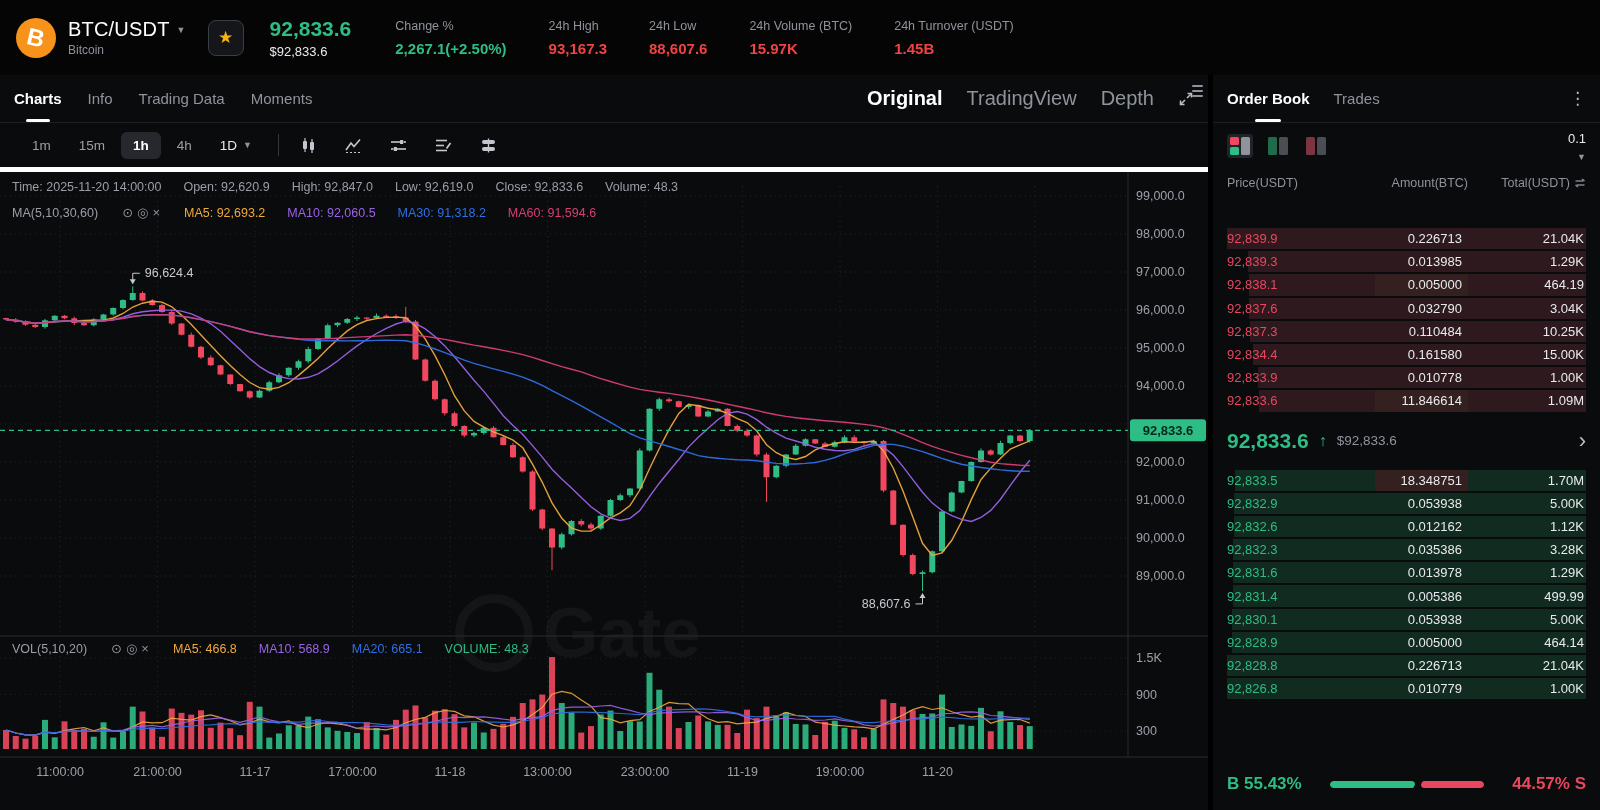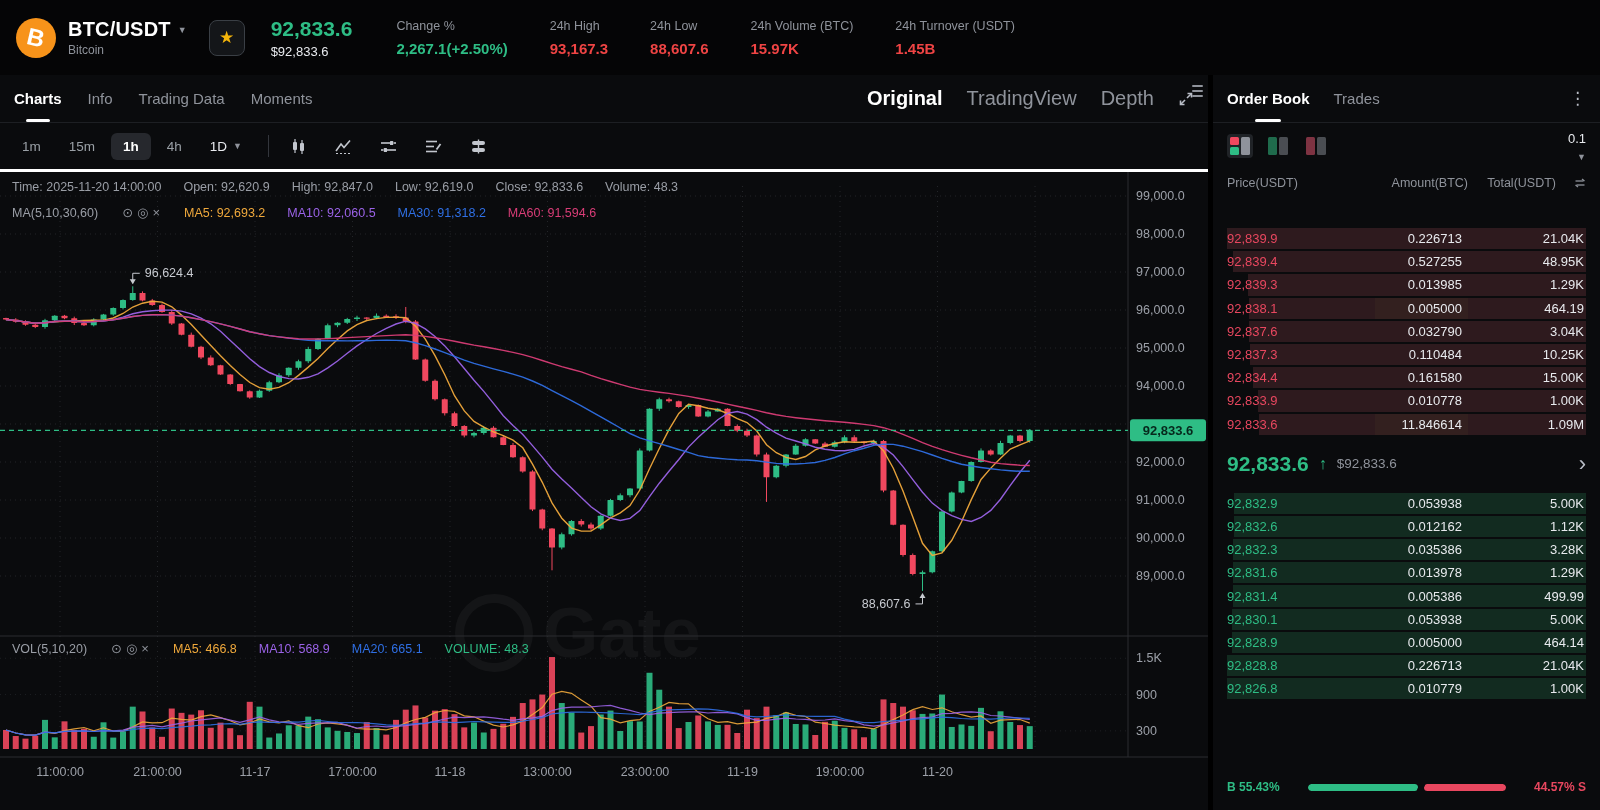--- a/index.html
+++ b/index.html
@@ -7,21 +7,21 @@
     font-family:"Liberation Sans","DejaVu Sans",sans-serif; color:#e8eaee;
     font-variant-numeric: tabular-nums; }
   .app { width:1600px; height:810px; display:flex; flex-direction:column; background:#000; }
 
   
   header { height:75px; display:flex; align-items:center; padding:0 16px; background:#050506; flex:none; }
   .logo { width:40px; height:40px; border-radius:50%; background:#f7931a; display:flex; align-items:center; justify-content:center; flex:none; }
   .logo span { color:#fff; font-weight:bold; font-size:24px; transform:rotate(13deg); display:block; }
   .pairblock { margin-left:12px; }
   .pairline { display:flex; align-items:center; gap:7px; }
-  .pair { font-size:20px; font-weight:bold; color:#fff; letter-spacing:.2px; }
+  .pair { font-size:20px; font-weight:normal; color:#fff; letter-spacing:.2px; }
   .caret { font-size:9px; color:#8f939b; }
   .pairname { font-size:12px; color:#8f939b; margin-top:2px; }
   .starbtn { width:36px; height:36px; border:1px solid #3a3f45; border-radius:8px; background:#141619;
     display:flex; align-items:center; justify-content:center; margin-left:22px; cursor:pointer; }
   .star { color:#f5b50a; font-size:17px; }
   .priceblock { margin-left:26px; }
   .bigprice { color:#2ebd85; font-size:21px; font-weight:bold; }
   .usdprice { color:#e8eaee; font-size:13px; margin-top:3px; }
   .stats { display:flex; margin-left:44px; gap:42px; }
   .stat .lbl { color:#8f939b; font-size:12.5px; }
@@ -35,21 +35,21 @@
   .ctab { margin-right:26px; font-size:15px; color:#8f939b; cursor:pointer; position:relative; height:100%; display:flex; align-items:center; }
   .ctab.active { color:#fff; font-weight:bold; }
   .ctab.active::after { content:""; position:absolute; bottom:0; left:50%; transform:translateX(-50%); width:24px; height:3px; background:#fff; border-radius:2px; }
   .tabbar .right { margin-left:auto; display:flex; align-items:center; gap:24px; }
   .vtab { font-size:20px; color:#8f939b; cursor:pointer; }
   .vtab.active { color:#fff; font-weight:bold; }
   .iconbtn { color:#b9bdc6; cursor:pointer; display:flex; align-items:center; }
   .hamb { position:absolute; right:-2px; top:10px; width:18px; display:flex; flex-direction:column; gap:3px; cursor:pointer; }
   .hamb i { display:block; height:2px; width:11px; background:#8f939b; border-radius:1px; }
 
-  .toolbar { height:49px; display:flex; align-items:center; padding:0 10px; border-bottom:3px solid #ffffff; }
+  .toolbar { height:49px; display:flex; align-items:center; padding:0 20px; border-bottom:5px solid #ffffff; }
   .tf { font-size:13.5px; color:#9aa0a6; padding:6px 12px; border-radius:6px; cursor:pointer; display:flex; align-items:center; gap:6px; }
   .tf.active { background:#26282d; color:#fff; font-weight:bold; }
   .tdivider { width:1px; height:22px; background:#33363c; margin:0 14px; }
   .tools { display:flex; gap:26px; align-items:center; margin-left:6px; }
   .tool { cursor:pointer; display:flex; }
 
   .chart-region { position:relative; flex:1; }
   .overlay { position:absolute; left:12px; display:flex; gap:22px; font-size:12.5px; color:#9a9ea6; align-items:center; z-index:3; white-space:nowrap; }
   .ov-item b { font-weight:normal; }
   .mini-ico { color:#8f939b; font-size:13px; cursor:pointer; margin:0 2px; }
@@ -66,39 +66,39 @@
   .ob-dots { margin-left:auto; color:#b9bdc6; font-size:17px; cursor:pointer; }
   .ob-controls { height:46px; display:flex; align-items:center; gap:12px; }
   .obmode { width:26px; height:24px; border-radius:4px; display:flex; gap:2px; padding:3px; cursor:pointer; align-items:stretch; }
   .obmode.sel { background:#202327; }
   .obmode .col { flex:1; display:flex; flex-direction:column; gap:2px; }
   .obmode .sq { flex:1; border-radius:1.5px; }
   .tick-sel { margin-left:auto; display:flex; align-items:flex-end; gap:6px; font-size:13px; color:#e8eaee; cursor:pointer;flex-direction:column; }
   .ob-cols { height:28px; display:flex; align-items:center; font-size:12.5px; color:#8f939b; }
   .c-price { width:110px; }
   .c-amt { flex:1; text-align:right; }
-  .c-total { width:118px; text-align:right; display:flex; justify-content:flex-end; align-items:center; gap:18px; }
+  .c-total { width:118px; text-align:right; display:flex; justify-content:flex-end; align-items:center; gap:4px; }
   .ob-list { display:flex; flex-direction:column; }
   .ob-list.asks { padding-top:30px; }
   .ob-row { height:23.2px; display:flex; align-items:center; font-size:13px; position:relative; cursor:pointer; }
   .ob-row .p { width:110px; z-index:2; }
   .ob-row .a { flex:1; text-align:right; color:#e8eaee; z-index:2; padding-right:6px; }
   .ob-row .t { width:118px; text-align:right; color:#e8eaee; position:relative; z-index:2; padding-right:2px; }
   .ob-row .bar { position:absolute; right:0; top:1px; bottom:1px; z-index:0; }
   .ob-row .hl { position:absolute; right:118px; left:148px; top:1px; bottom:1px; background:#33201f; z-index:1; }
   .ask .p { color:#e8475f; }
   .bid .p { color:#2ebd85; }
   .ask .bar { background:#2e1a1e; }
   .bid .bar { background:#122b20; }
   .ob-mid { height:56px; display:flex; align-items:center; gap:10px; }
   .midprice { color:#2ebd85; font-size:21px; font-weight:bold; }
   .midarrow { color:#2ebd85; font-size:16px; font-weight:bold; }
   .midusd { color:#8f939b; font-size:13.5px; }
   .midchev { margin-left:auto; color:#b9bdc6; font-size:22px; line-height:1; cursor:pointer; }
-  .ob-ratio { margin-top:auto; padding-bottom:16px; display:flex; align-items:center; gap:28px; font-size:12px; font-weight:600; }
+  .ob-ratio { margin-top:auto; padding-bottom:16px; display:flex; align-items:center; gap:28px; font-size:17px; font-weight:600; }
   .ratio-b { color:#2ebd85; white-space:nowrap; }
   .ratio-s { color:#e8475f; white-space:nowrap; }
   .ratio-bar { flex:1; height:7px; border-radius:4px; overflow:hidden; display:flex; }
   .ratio-bar .g { background:#2ebd85; border-radius:4px; }
   .ratio-bar .gap { width:6px; background:#0a0b0d; transform:skewX(-22deg); flex:none; }
   .ratio-bar .r { flex:1; background:#e8475f; border-radius:4px; }
   svg text { font-family:"Liberation Sans","DejaVu Sans",sans-serif; }
 </style>
 </head>
 <body>
@@ -708,26 +708,20 @@
         </span>
       </div>
       <div class="ob-list asks" id="asks">
           <div class="ob-row ask">
             <div class="bar" style="width: 100%;"></div>
             <span class="p">92,839.9</span>
             <span class="a">0.226713</span>
             <span class="t">21.04K</span>
           </div>
           <div class="ob-row ask">
-            <div class="bar" style="width: 98.2%;"></div>
-            <span class="p">92,839.4</span>
-            <span class="a">0.527255</span>
-            <span class="t">48.95K</span>
-          </div>
-          <div class="ob-row ask">
             <div class="bar" style="width: 94.1%;"></div>
             <span class="p">92,839.3</span>
             <span class="a">0.013985</span>
             <span class="t">1.29K</span>
           </div>
           <div class="ob-row ask">
             <div class="bar" style="width: 94%;"></div>
             <div class="hl"></div>
             <span class="p">92,838.1</span>
             <span class="a">0.005000</span>
@@ -766,20 +760,27 @@
           </div>
         </div>
       <div class="ob-mid">
         <span class="midprice">92,833.6</span>
         <span class="midarrow">↑</span>
         <span class="midusd">$92,833.6</span>
         <span class="midchev">›</span>
       </div>
       <div class="ob-list" id="bids">
           <div class="ob-row bid">
+            <div class="bar" style="width: 97.8%;"></div>
+            <div class="hl"></div>
+            <span class="p">92,833.5</span>
+            <span class="a">18.348751</span>
+            <span class="t">1.70M</span>
+          </div>
+          <div class="ob-row bid">
             <div class="bar" style="width: 98.1%;"></div>
             <span class="p">92,832.9</span>
             <span class="a">0.053938</span>
             <span class="t">5.00K</span>
           </div>
           <div class="ob-row bid">
             <div class="bar" style="width: 98.1%;"></div>
             <span class="p">92,832.6</span>
             <span class="a">0.012162</span>
             <span class="t">1.12K</span>

